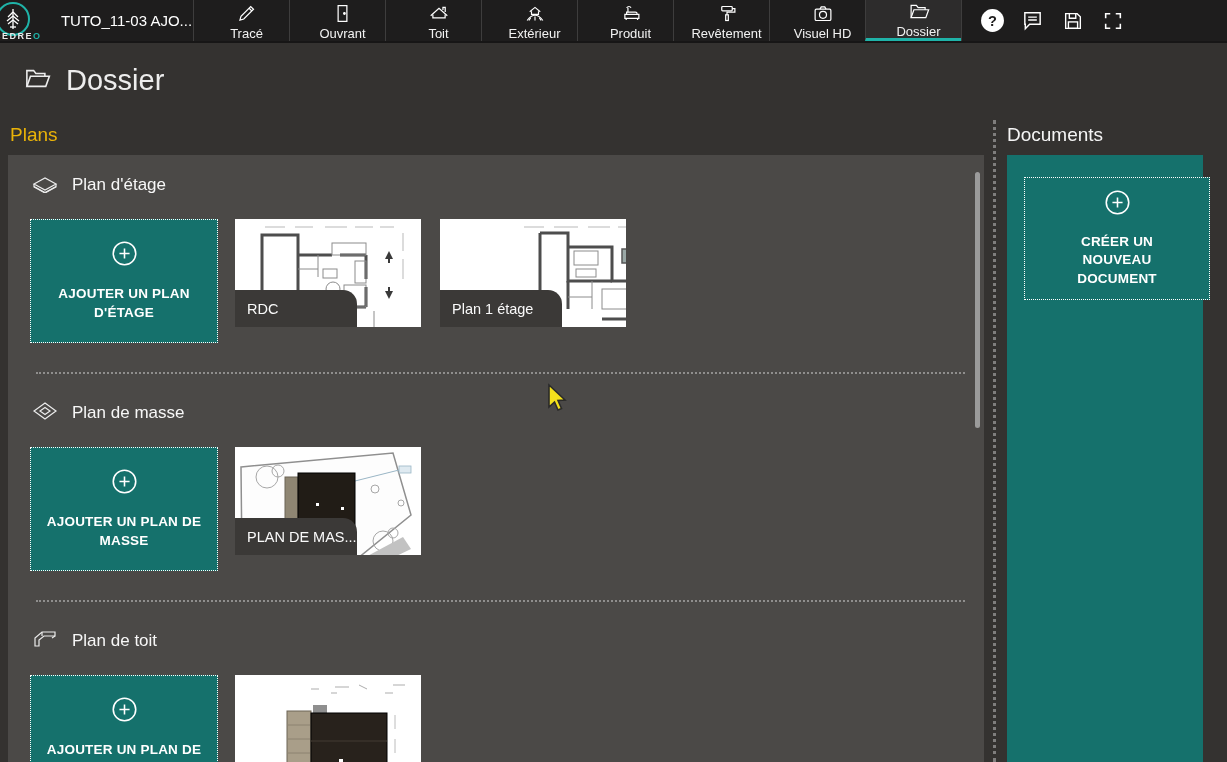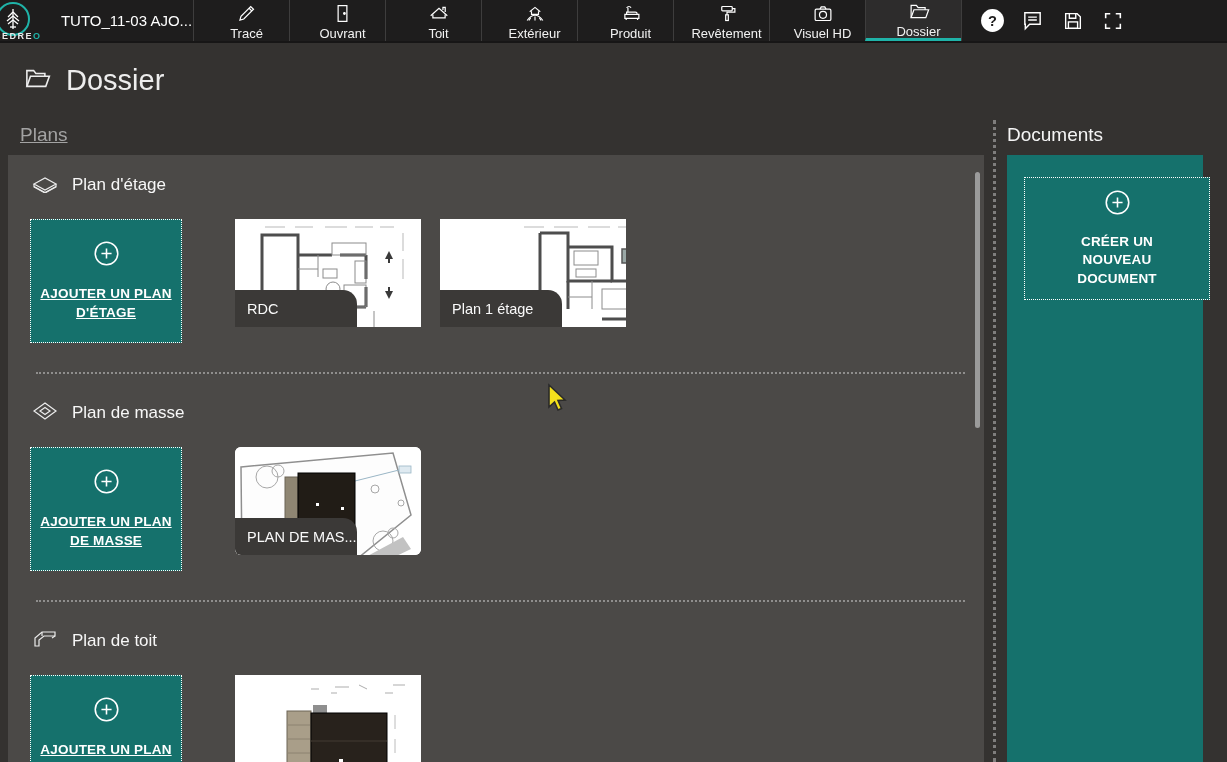--- a/index.html
+++ b/index.html
@@ -45,43 +45,43 @@
     border-left:1px solid #3e3d3d;
   }
   .icon-btn { width:25px; height:25px; display:flex; align-items:center; justify-content:center; cursor:pointer; flex:none; }
 
   
   .page-title-row {
     position:absolute; left:22px; top:64px; display:flex; align-items:center; gap:14px;
   }
   .page-title { font-size:29px; color:#ededed; font-weight:400; }
   .plans-header {
-    position:absolute; left:20px; top:124px; font-size:19px; color:#a3a3a3;text-decoration:underline;
+    position:absolute; left:10px; top:124px; font-size:19px; color:#eab308;
   }
   .documents-header {
     position:absolute; left:1007px; top:124px; font-size:19px; color:#f5f5f5;
   }
 
   
   .plans-panel {
     position:absolute; left:8px; top:155px; width:976px; height:607px;
     background:#4b4947; overflow:hidden;
   }
   .section-header {
     position:absolute; left:24px; display:flex; align-items:center; gap:14px;
   }
   .section-title { font-size:17px; color:#f7f7f7; }
   .hsep {
     position:absolute; left:28px; width:929px; border-top:2px dotted #8f8e8d;
   }
   .add-btn {
-    position:absolute; left:22px; width:152px; height:124px;
+    position:absolute; left:22px; width:188px; height:124px;
     background:#15716c; border:1px dotted #ffffff;
     display:flex; flex-direction:column; align-items:center; justify-content:center; gap:14px;
-    cursor:pointer; text-align:center;text-decoration:underline;
+    cursor:pointer; text-align:center;
   }
   .add-btn-label { font-size:13.5px; font-weight:600; color:#fff; letter-spacing:.2px; padding:0 6px; line-height:1.35; }
   .thumb {
     position:absolute; width:186px; height:108px; background:#fff; cursor:pointer; overflow:hidden;
   }
   .thumb svg { display:block; }
   .thumb-label {
     position:absolute; left:0; bottom:0; width:122px; height:37px;
     background:#3b3937; border-top-right-radius:14px;
     display:flex; align-items:center; padding-left:12px;
@@ -355,21 +355,21 @@
 
   <div class="add-btn" style="top:292px;">
     <span>
       <svg width="27" height="27" viewBox="0 0 24 24" fill="none" stroke="#fff" stroke-width="1.4">
         <circle cx="12" cy="12" r="10"></circle>
           <path d="M12 7.5v9M7.5 12h9"></path>
       </svg></span>
     <span class="add-btn-label">AJOUTER UN PLAN DE MASSE</span>
   </div>
 
-  <div class="thumb" style="left:227px; top:292px;border-radius:6px;">
+  <div class="thumb" style="left:227px; top:292px;">
     <svg width="186" height="124" viewBox="0 0 186 124">
       <rect width="186" height="124" fill="#ffffff"></rect>
       <polygon points="6,20 158,6 176,68 112,120 7,116" fill="#fdfdfd" stroke="#8f8f8f" stroke-width="1.5"></polygon>
       <path d="M120 34L168 22" stroke="#9ab6c6" stroke-width="1"></path>
       <rect x="164" y="19" width="12" height="7" fill="#dfeaf1" stroke="#9ab6c6" stroke-width="0.8"></rect>
       <g stroke="#a7a7a7" stroke-width="1" fill="none">
         <circle cx="32" cy="30" r="11"></circle>
           <circle cx="43" cy="24" r="6"></circle>
         <circle cx="21" cy="86" r="9"></circle>
           <circle cx="30" cy="95" r="5"></circle>

